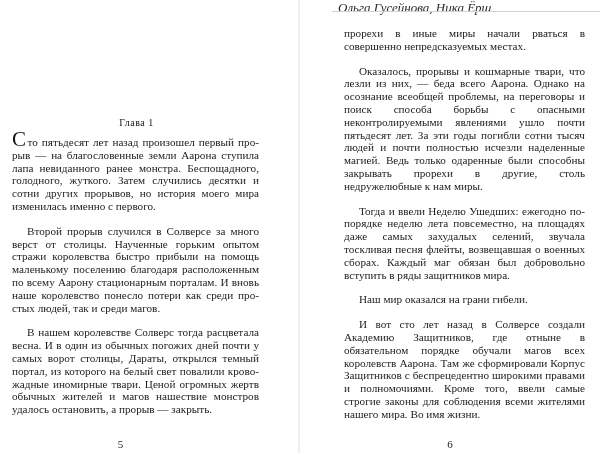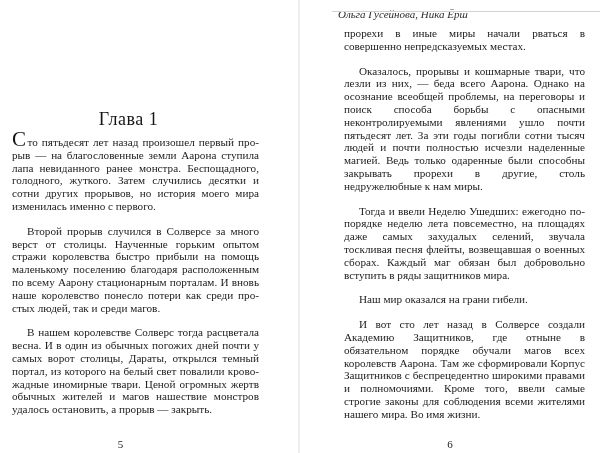--- a/index.html
+++ b/index.html
@@ -16,34 +16,33 @@
   
   .divider{
     position:absolute;left:298px;top:0;width:2px;height:453px;
     background:linear-gradient(90deg,#f6f6f6,#e7e7e7,#f6f6f6);
   }
 
   
   .page-left{position:absolute;left:0;top:0;width:271px;height:453px;}
   .chapter-title{
     position:absolute;top:101px;left:0;width:241px;
-    margin:8px;text-align:center;
-    font-size:18px;font-weight:normal;letter-spacing:.5px;color:#161616;
+    margin:16px;text-align:center;
+    font-size:10px;font-weight:normal;letter-spacing:.5px;color:#161616;
   }
   .page-left .page-text{
     position:absolute;top:121px;left:0;width:271px;
   }
 
   
   .page-right{position:absolute;left:332px;top:0;width:268px;height:453px;}
   .running-header{
     position:absolute;top:0;left:6px;
-    font-style:italic;font-size:11px;color:#2b2b2b;
+    font-style:italic;font-size:13px;color:#2b2b2b;
     white-space:nowrap;
-    margin-top:8px;
   }
   .header-rule{
     position:absolute;top:11px;left:0;width:268px;height:1px;
     background:#d2d2d2;
   }
   .page-right .page-text{
     position:absolute;top:15px;left:0;width:265px;
   }
 
   

